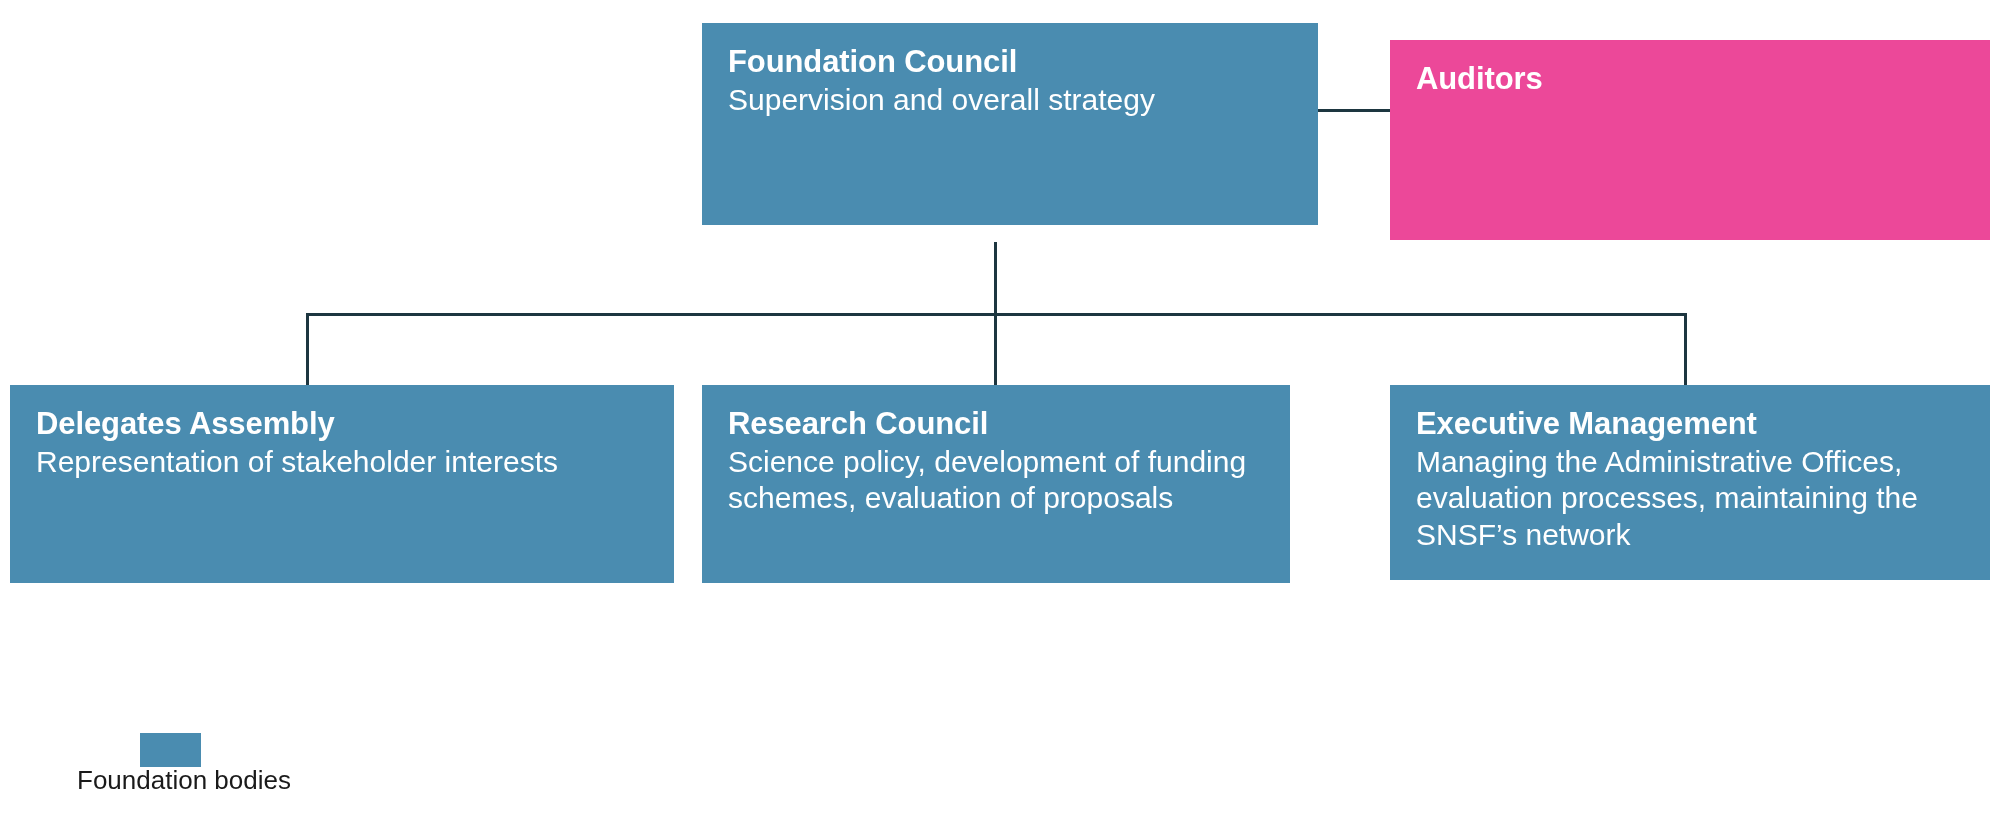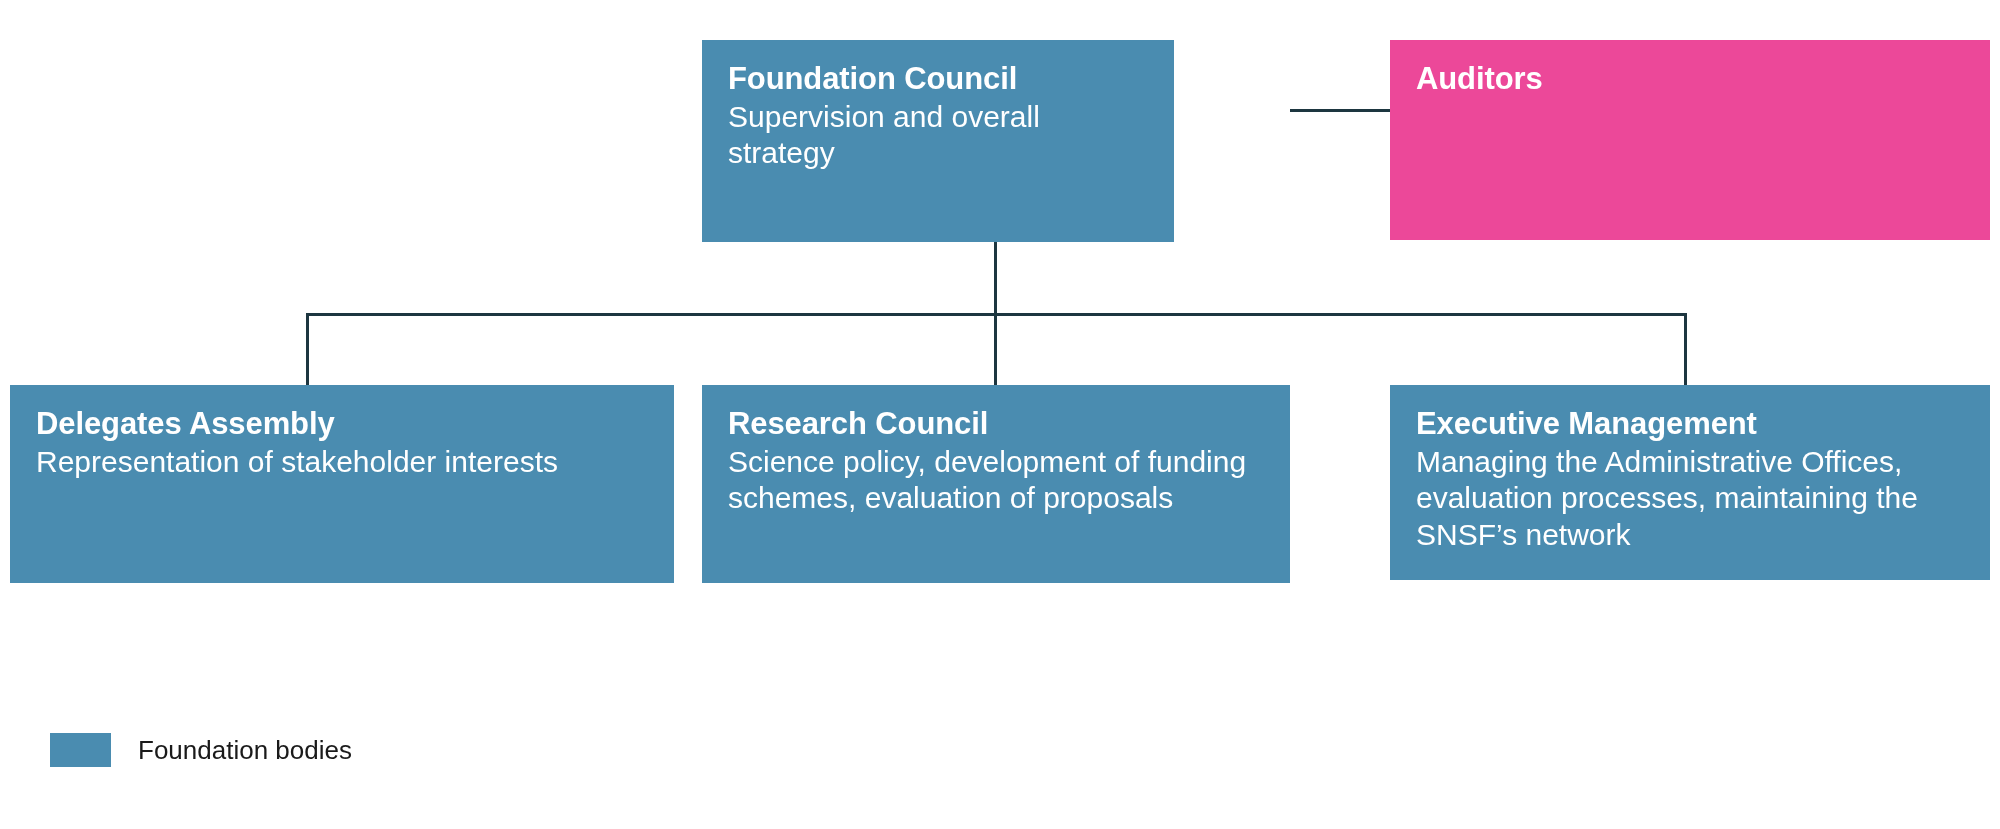--- a/index.html
+++ b/index.html
@@ -41,21 +41,21 @@
   }
   .node-desc {
     font-size: 30px;
     font-weight: normal;
     line-height: 1.22;
     margin: 0;
   }
 
   
   #node-foundation-council {
-    left: 702px;  top: 40px;  width: 472px;  height: 202px;
+    left: 702px;  top: 23px;  width: 616px;  height: 202px;
   }
   #node-auditors {
     left: 1390px; top: 40px;  width: 600px;  height: 200px;
   }
   #node-delegates-assembly {
     left: 10px;   top: 385px; width: 664px;  height: 198px;
   }
   #node-research-council {
     left: 702px;  top: 385px; width: 588px;  height: 198px;
   }
@@ -82,20 +82,21 @@
   #conn-drop-research        { left: 994px;  top: 313px; height: 74px; }
   #conn-drop-executive       { left: 1684px; top: 313px; height: 74px; }
 
   
   #legend {
     position: absolute;
     left: 50px;
     top: 733px;
     display: flex;
     align-items: center;
+    flex-direction: column;
   }
   #legend-swatch {
     width: 61px;
     height: 34px;
     background: #4a8cb0;
     flex: none;
   }
   #legend-label {
     margin-left: 27px;
     font-size: 26px;

